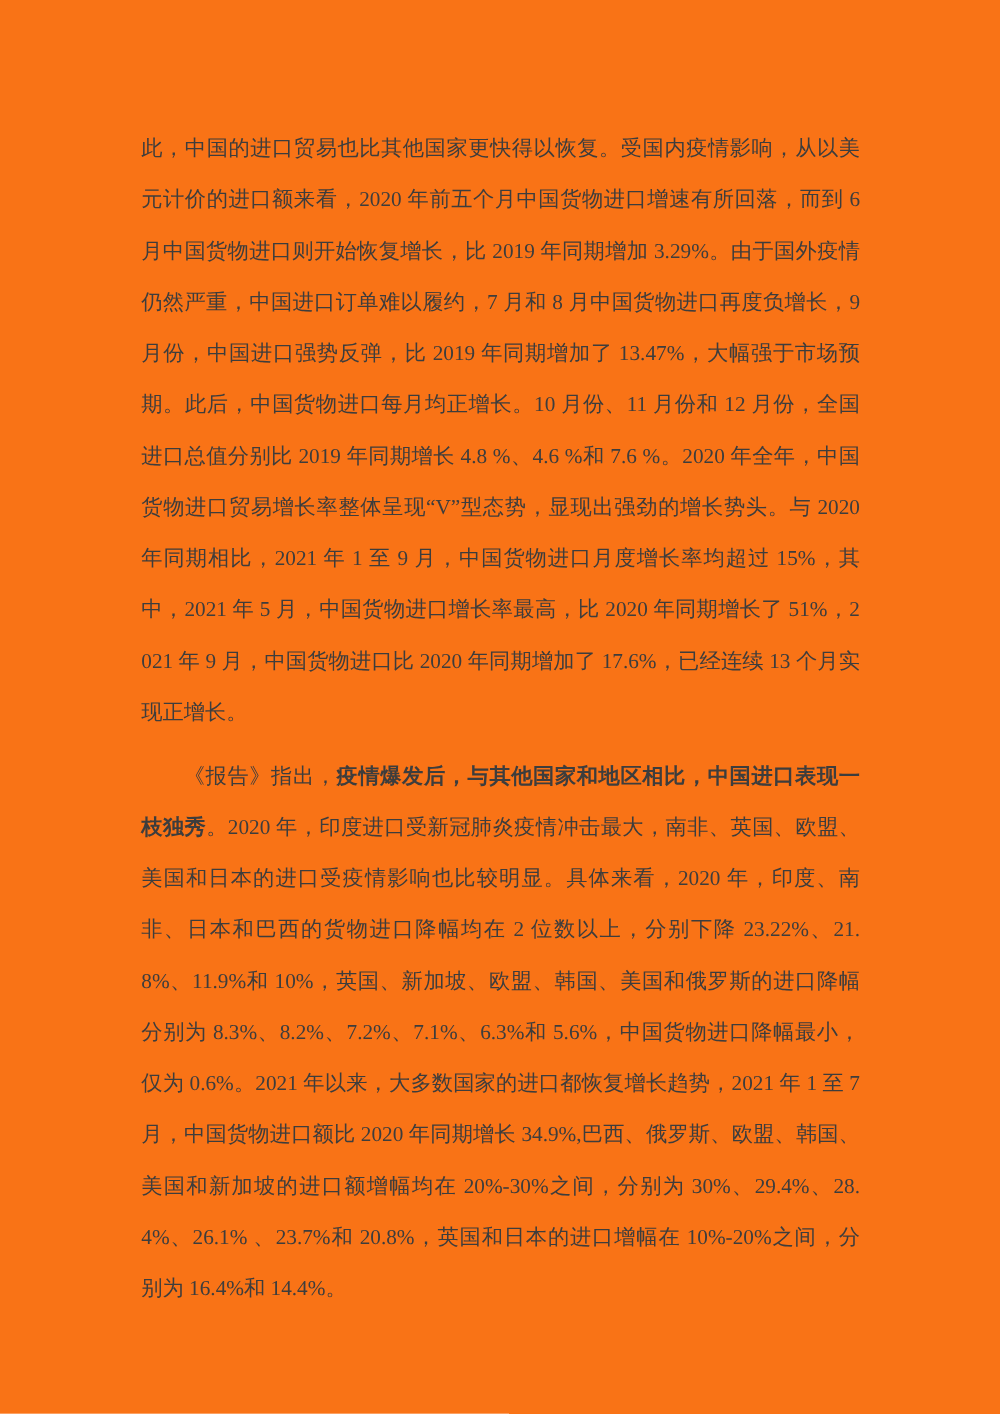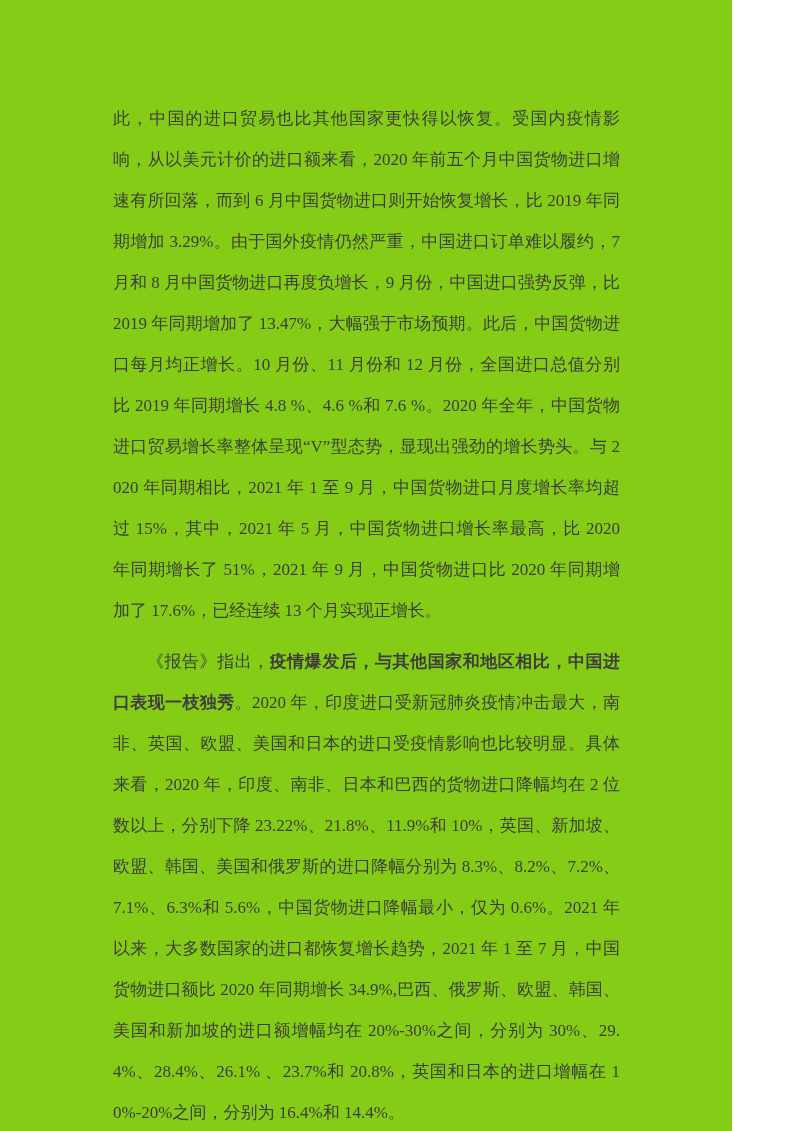--- a/index.html
+++ b/index.html
@@ -7,23 +7,23 @@
     padding: 0;
     background: #ffffff;
   }
   body {
     width: 800px;
     height: 1131px;
     overflow: hidden;
   }
   .page {
     box-sizing: border-box;
-    width: 732px;
+    width: 800px;
     height: 1131px;
-    background: #84cc16;
+    background: #f97316;
     padding: 98px 112px 0 113px;
   }
   .para {
     font-family: "Liberation Serif", "DejaVu Serif", serif;
     font-size: 17px;
     line-height: 41px;
     color: #3d3d3d;
     text-align: justify;
     margin: 0;
     word-break: break-all;

